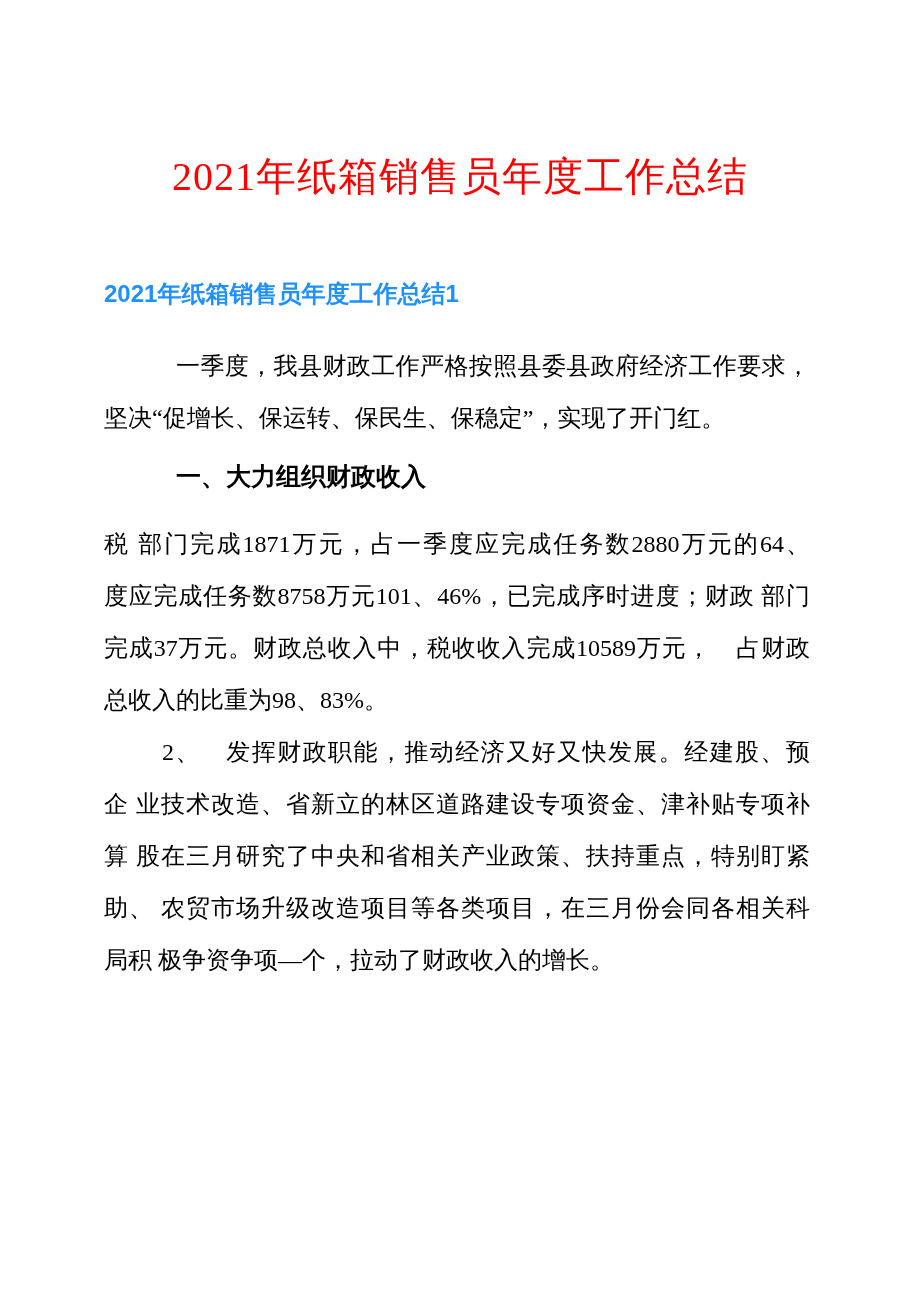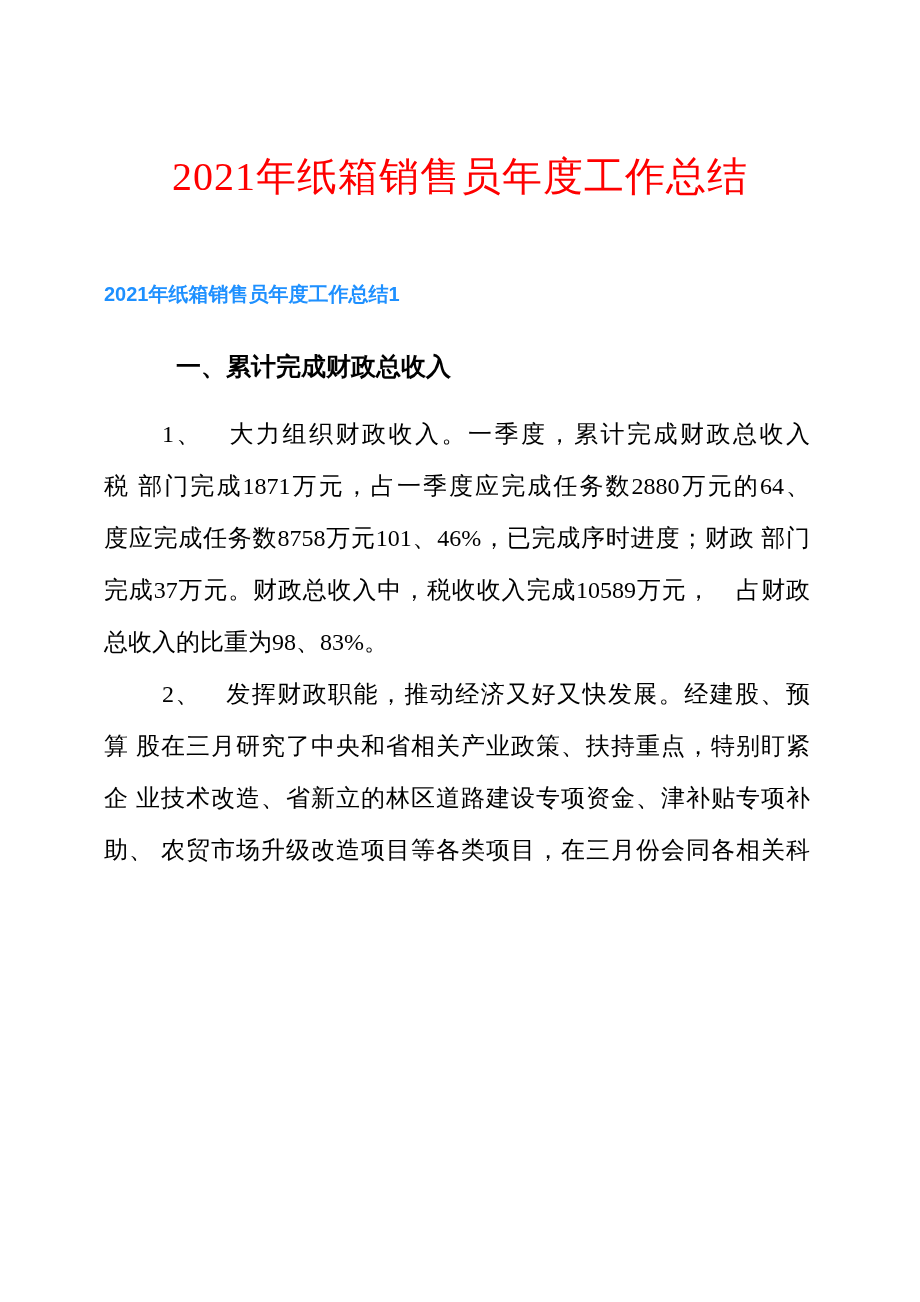--- a/index.html
+++ b/index.html
@@ -29,21 +29,21 @@
     font-weight: 400;
     font-size: 40px;
     line-height: 50px;
     color: var(--title-red, #ff0000);
     letter-spacing: 1px;
   }
   .doc-subtitle {
     margin: 72px 110px 0 104px;
     font-family: "Liberation Sans", "DejaVu Sans", sans-serif;
     font-weight: 700;
-    font-size: 20px;
+    font-size: 24px;
     line-height: 40px;
     color: var(--subtitle-blue, #1e90ff);
     text-align: left;
   }
   .body-text {
     margin-top: 26px;
     padding: 0 110px 0 104px;
     font-size: 24px;
     line-height: 52px;
   }
@@ -73,28 +73,30 @@
 <body>
 
 <div class="page">
 
   <h1 class="doc-title">2021年纸箱销售员年度工作总结</h1>
 
   <h2 class="doc-subtitle">2021年纸箱销售员年度工作总结1</h2>
 
   <div class="body-text">
 
+    <div class="line jl ind-intro">一季度，我县财政工作严格按照县委县政府经济工作要求，</div>
+    <div class="line">坚决“促增长、保运转、保民生、保稳定”，实现了开门红。</div>
 
-    <div class="section-heading">一、累计完成财政总收入</div>
+    <div class="section-heading">一、大力组织财政收入</div>
 
-    <div class="line jl ind-num">1、　大力组织财政收入。一季度，累计完成财政总收入</div>
     <div class="line jl">税 部门完成1871万元，占一季度应完成任务数2880万元的64、</div>
     <div class="line jl">度应完成任务数8758万元101、46%，已完成序时进度；财政 部门</div>
     <div class="line jl">完成37万元。财政总收入中，税收收入完成10589万元，　占财政</div>
     <div class="line">总收入的比重为98、83%。</div>
 
     <div class="line jl ind-num">2、　发挥财政职能，推动经济又好又快发展。经建股、预</div>
+    <div class="line jl">企 业技术改造、省新立的林区道路建设专项资金、津补贴专项补</div>
     <div class="line jl">算 股在三月研究了中央和省相关产业政策、扶持重点，特别盯紧</div>
-    <div class="line jl">企 业技术改造、省新立的林区道路建设专项资金、津补贴专项补</div>
     <div class="line jl">助、 农贸市场升级改造项目等各类项目，在三月份会同各相关科</div>
+    <div class="line">局积 极争资争项—个，拉动了财政收入的增长。</div>
 
   </div>
 </div>
 
 </body></html>

